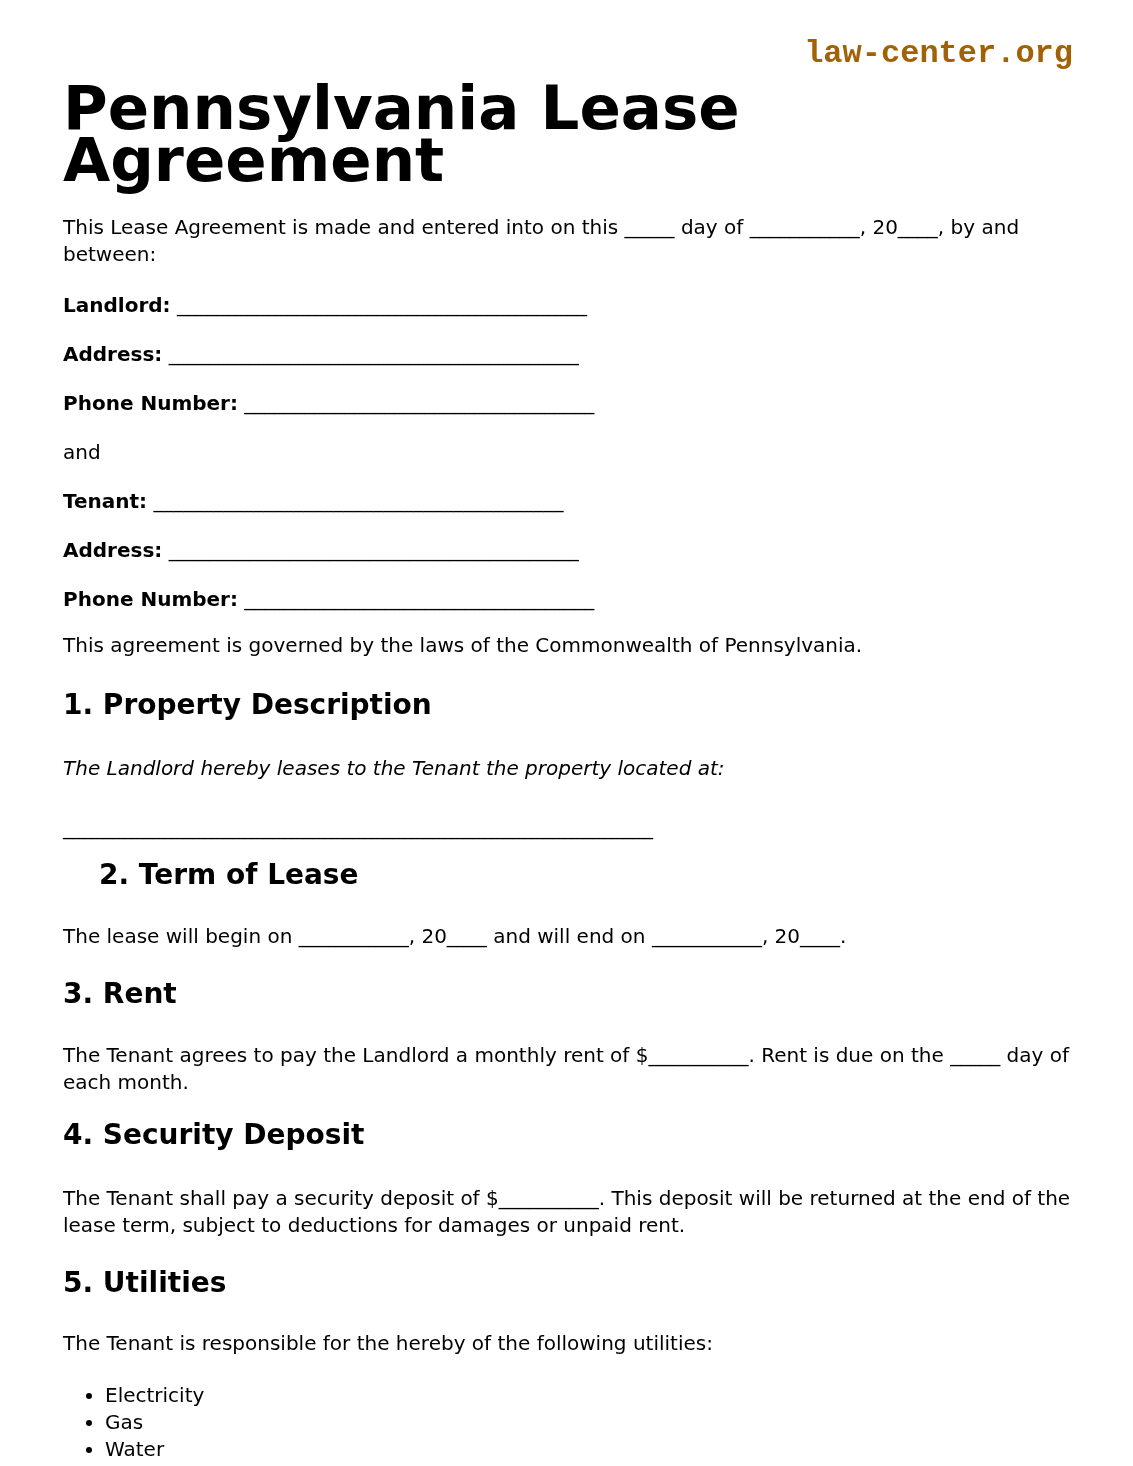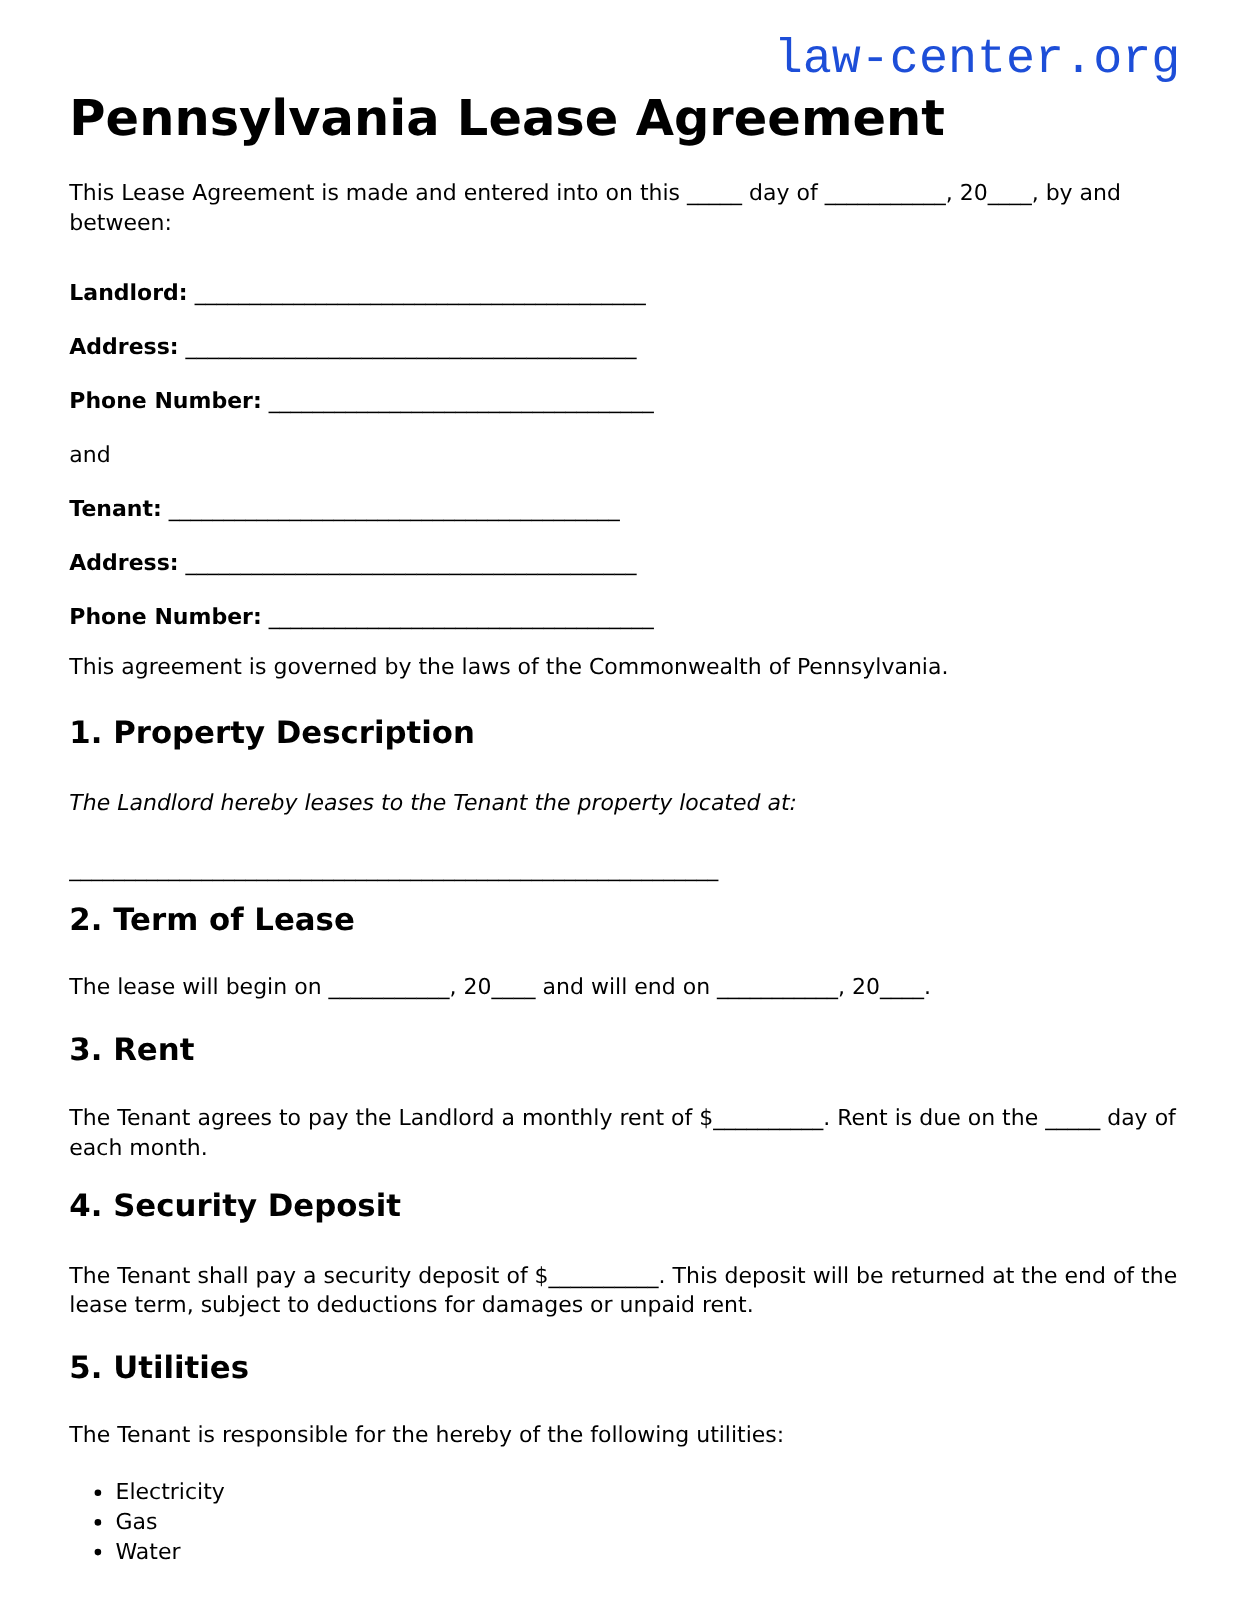--- a/index.html
+++ b/index.html
@@ -17,49 +17,49 @@
     line-height: 27px;
   }
   .page {
     box-sizing: border-box;
     width: 1133px;
     height: 1466px;
     padding: 30px 60px 30px 63px;
   }
   .watermark {
     font-family: "Liberation Mono", monospace;
-    font-size: 44px;
+    font-size: 32px;
     line-height: 48px;
-    font-weight: 400;
-    color: #1d4ed8;
+    font-weight: 700;
+    color: #a16207;
     text-align: right;
     white-space: nowrap;
   }
   h1.doc-title {
-    font-size: 45px;
+    font-size: 61px;
     line-height: 52px;
     font-weight: bold;
     margin: 4px 0 0 0;
   }
   p { margin: 0; }
   .intro { margin-top: 28px; }
   .row { margin-top: 22px; }
-  .row.first { margin-top: 37px; }
+  .row.first { margin-top: 24px; }
   .row .lbl { font-weight: bold; }
   .governed { margin-top: 19px; }
   h2.sec {
     font-size: 28px;
     line-height: 40px;
     font-weight: bold;
     margin: 0;
   }
   .s1 h2 { margin-top: 26px; }
   .s1 .body { margin-top: 30px; font-style: italic; }
   .s1 .blankline { margin-top: 33px; }
-  .s2 h2 { margin-top: 13px; }
+  .s2 h2 { margin-top: 13px; margin-left: 36px; }
   .s2 .body { margin-top: 28px; }
   .s3 h2 { margin-top: 24px; }
   .s3 .body { margin-top: 28px; }
   .s4 h2 { margin-top: 19px; }
   .s4 .body { margin-top: 30px; }
   .s5 h2 { margin-top: 24px; }
   .s5 .body { margin-top: 27px; }
   ul.utilities {
     margin: 25px 0 0 0;
     padding: 0 0 0 42px;

